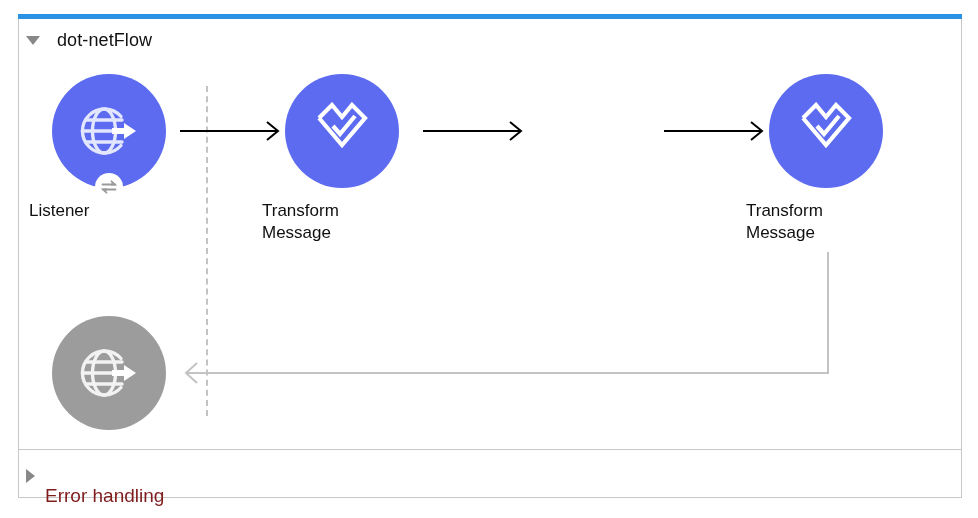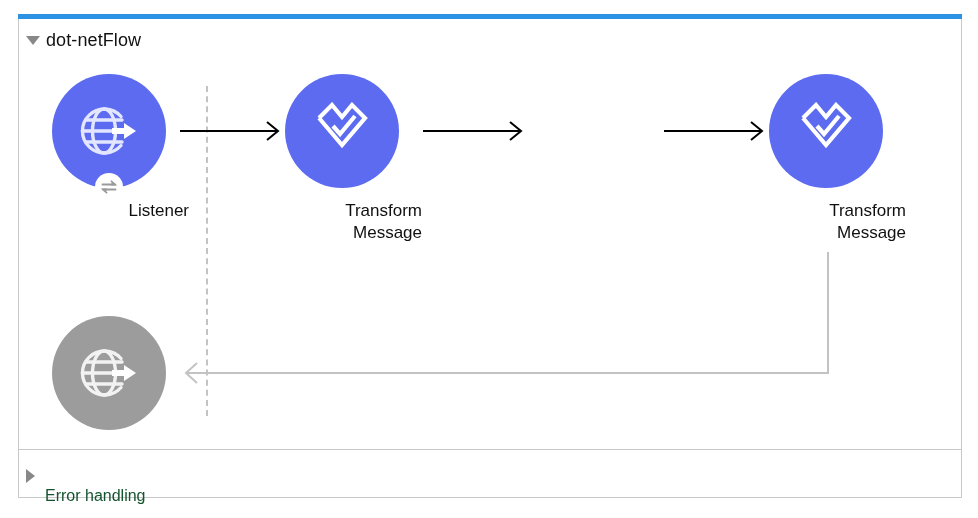--- a/index.html
+++ b/index.html
@@ -40,21 +40,21 @@
     background: #2b92e4;
   }
 
   
   .flow-header {
     position: absolute;
     left: 26px;
     top: 27px;
     display: flex;
     align-items: center;
-    gap: 6px;
+    gap: 17px;
     height: 26px;
   }
   .flow-title {
     font-size: 18px;
     color: #111111;
     letter-spacing: 0.1px;
     white-space: nowrap;
   }
   .tri {
     width: 0; height: 0;
@@ -74,22 +74,22 @@
   .error-section {
     position: absolute;
     left: 26px;
     top: 463px;
     display: flex;
     align-items: center;
     gap: 10px;
     height: 26px;
   }
   .error-title {
-    font-size: 16px;
-    color: #14532d;
+    font-size: 19px;
+    color: #7f1d1d;
     white-space: nowrap;
     margin-top: 40px;
   }
   .panel-divider {
     position: absolute;
     left: 19px;
     top: 449px;
     width: 942px;
     height: 1px;
     background: #c8c8c8;
@@ -115,21 +115,21 @@
     background: #5c6bf0;
     display: flex;
     align-items: center;
     justify-content: center;
   }
   .node-circle.grey { background: #9c9c9c; }
   .node-label {
     margin-top: 12px;
     width: 160px;
     margin-left: -23px;
-    text-align: right;
+    text-align: left;
     font-size: 17px;
     line-height: 22px;
     color: #101010;
   }
   .node-label .l2 { display: block; }
 
   .badge {
     position: absolute;
     left: 50%;
     bottom: -13px;

